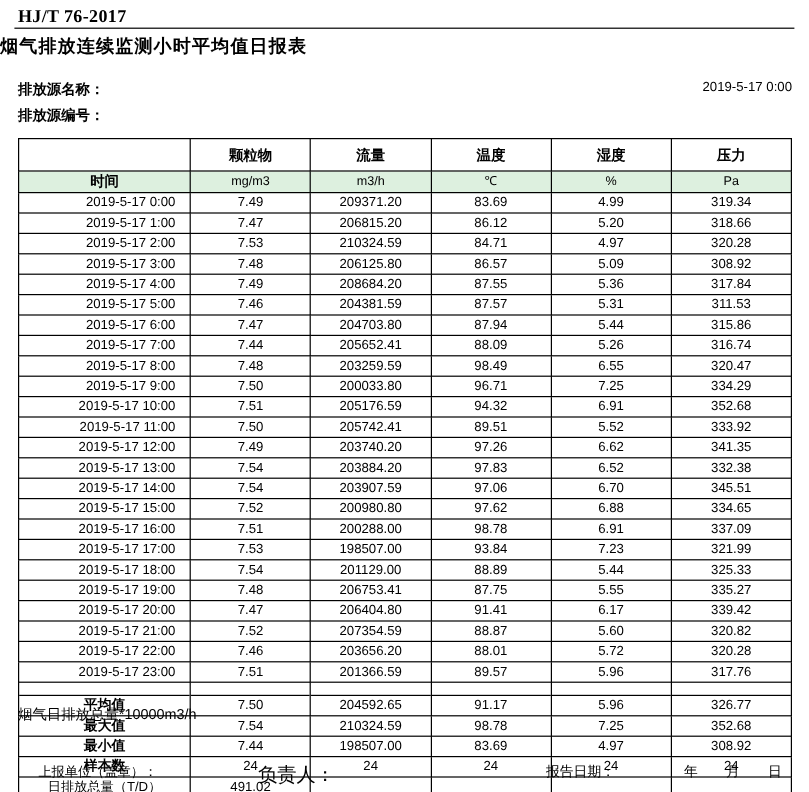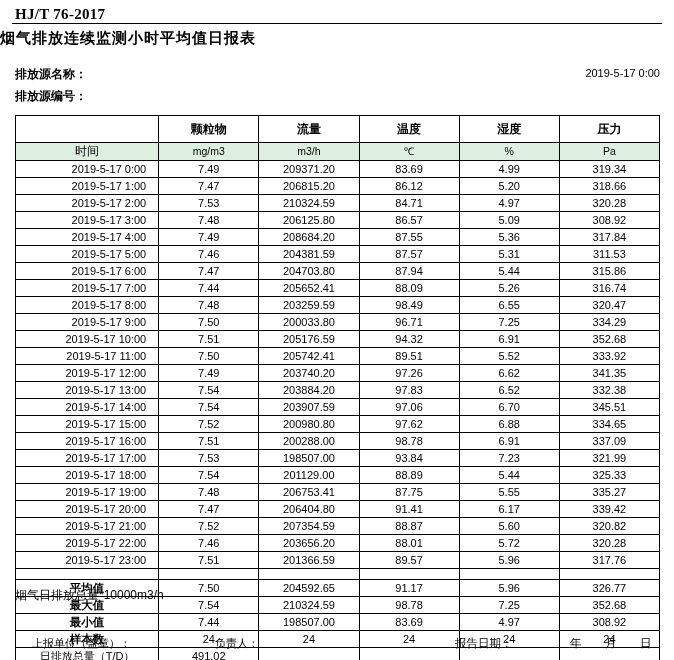--- a/index.html
+++ b/index.html
@@ -96,21 +96,21 @@
     line-height: 26px;
   }
   table.main tr.units td {
     background: #ddf0df;
     height: 17px;
     line-height: 17px;
     font-size: 10.5px;
   }
   table.main tr.units td.time-unit {
     font-size: 12px;
-    font-weight: normal;
+    font-weight: bold;
   }
   table.main td.timecell {
     text-align: right;
     padding-right: 12px;
     font-size: 11px;
   }
   table.main tr.spacer td {
     height: 10px;
     line-height: 10px;
     border-left: 1px solid #000;
@@ -134,21 +134,21 @@
     left: 15px;
     top: 587px;
     font-size: 12px;
   }
   .footer2 {
     position: absolute;
     left: 32px;
     top: 636px;
     font-size: 11px;
   }
-  .f-resp { position: absolute; left: 215px; top: 636px; font-size: 11px; }
+  .f-resp { position: absolute; left: 215px; top: 636px; font-size: 16px; }
   .f-reporter { position: absolute; left: 350px; top: 666px; font-size: 11.5px; }
   .f-date { position: absolute; left: 455px; top: 636px; font-size: 11.5px; }
   .f-y { position: absolute; left: 570px; top: 636px; font-size: 11.5px; }
   .f-m { position: absolute; left: 605px; top: 636px; font-size: 11.5px; }
   .f-d { position: absolute; left: 640px; top: 636px; font-size: 11.5px; }
 </style>
 </head>
 <body>
 
 <div class="page">

